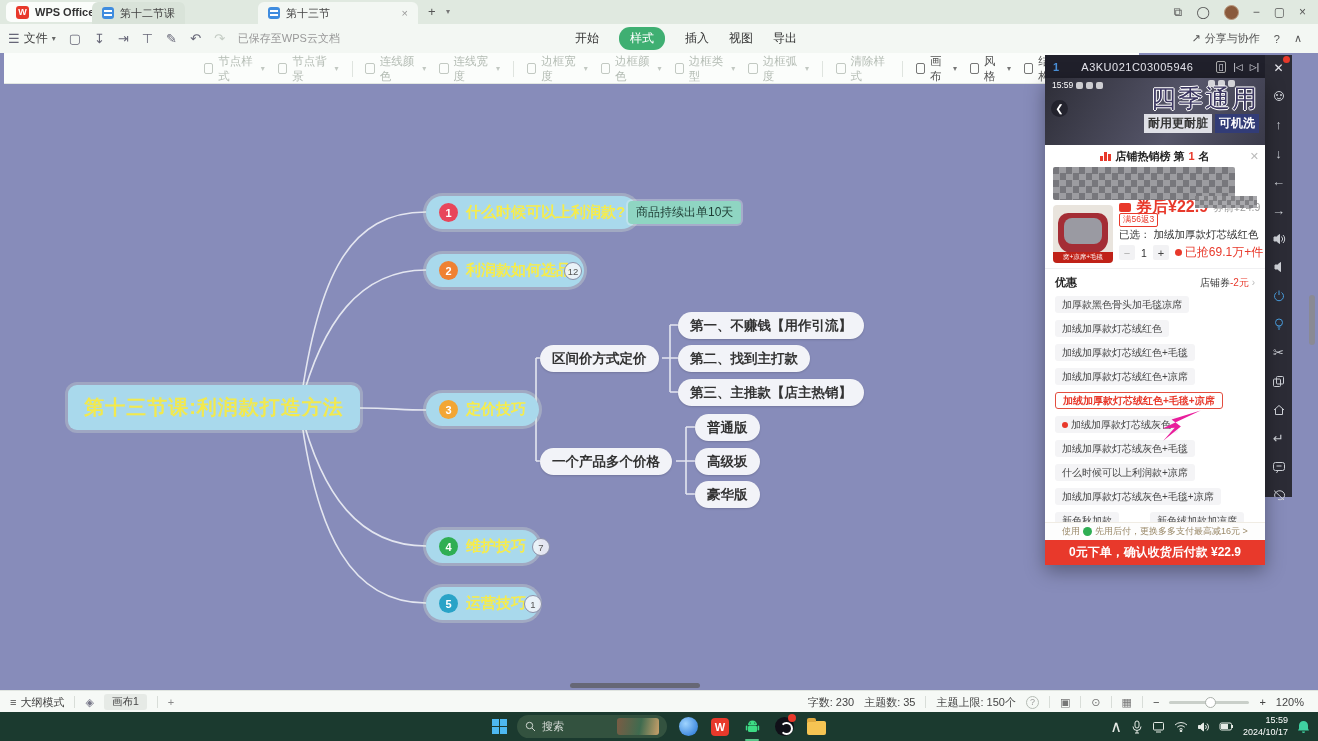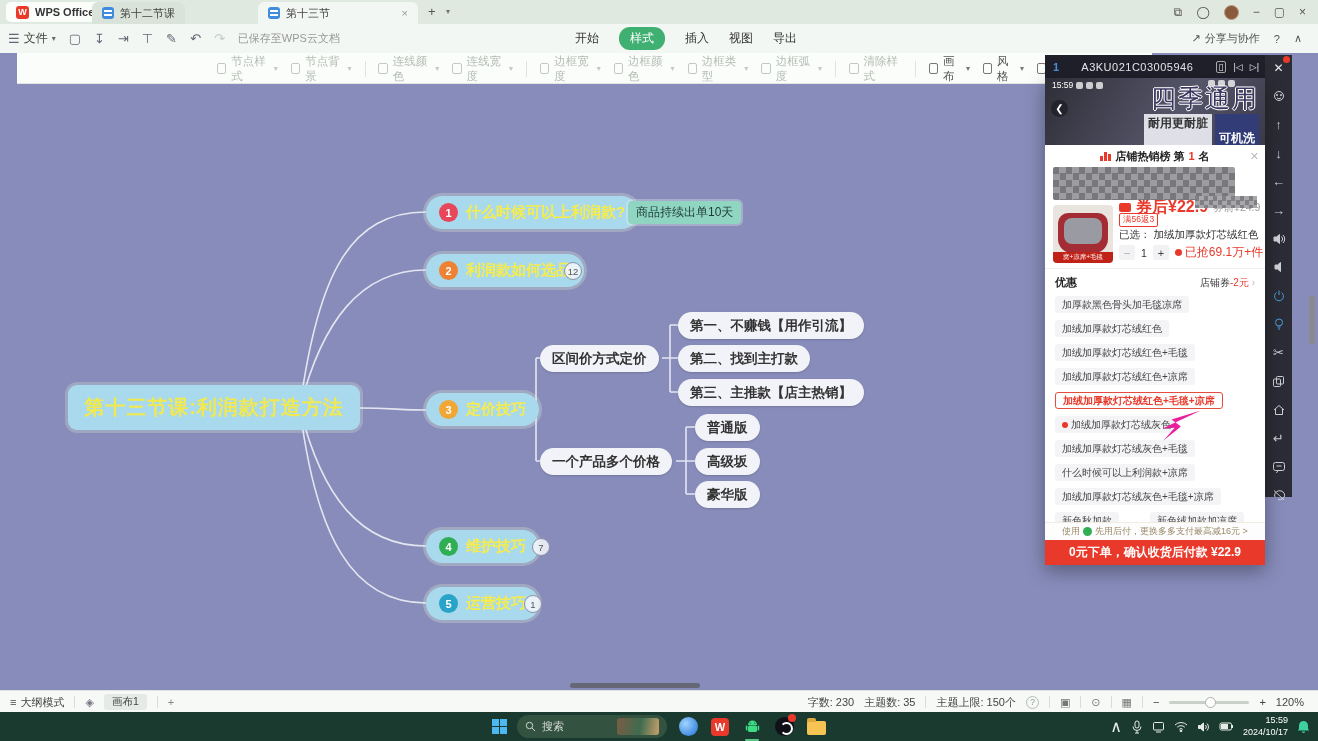--- a/index.html
+++ b/index.html
@@ -24,21 +24,21 @@
   
   #menubar{left:0;top:24px;width:1318px;height:29px;background:#f3f7f3;font-size:12px;color:#444}
   .mb-left{left:8px;top:0;height:29px;gap:13px}
   .mb-ico{color:#667;font-size:13px}
   .saved{color:#999;font-size:11px}
   .mb-tabs{left:575px;top:0;height:29px;gap:20px;font-size:12px;color:#333}
   .mtab-active{background:#3faf72;color:#fff;border-radius:11px;padding:3px 11px}
   .mb-right{right:16px;top:0;height:29px;gap:14px;color:#555;font-size:11px}
 
   
-  #toolbar{left:17px;top:53px;width:1135px;height:31px;background:#fbfdfb;border-bottom:1px solid #e2e7e2}
+  #toolbar{left:4px;top:53px;width:1135px;height:31px;background:#fbfdfb;border-bottom:1px solid #e2e7e2}
   .tb-wrap{left:200px;top:0;height:31px;gap:13px}
   .tb-btn{gap:5px;font-size:11.5px;color:#b4bcb4}
   .tb-btn.en{color:#555}
   .tb-box{width:11px;height:11px;border:1.4px solid currentColor;border-radius:2px;opacity:.8}
   .caret{font-size:8px;opacity:.8}
   .tb-div{width:1px;height:16px;background:#dfe4df}
 
   
   #canvas{left:0;top:84px;width:1318px;height:606px;overflow:hidden}
   .node-root{left:68px;top:301px;width:292px;height:45px;background:#a9d9ec;border-radius:9px;display:flex;align-items:center;justify-content:center;font-size:20px;font-weight:bold;color:#f2e94e;letter-spacing:1px;box-shadow:0 0 0 3px rgba(230,245,220,.25)}
@@ -55,21 +55,21 @@
   #phone{left:1045px;top:55px;width:247px;height:510px}
   .ph-title{left:0;top:0;width:220px;height:23px;background:#20202b;color:#e6e6ee;font-size:11px}
   .ph-side{left:220px;top:0;width:27px;height:442px;background:#2c2c36;display:flex;flex-direction:column;align-items:center;padding-top:5px}
   .ph-side .gap{height:13.5px;flex:none}
   .sic{width:15px;height:15px;display:flex;align-items:center;justify-content:center;color:#cfd2d8;font-size:13px;flex:none}
   .ph-screen{left:0;top:23px;width:220px;height:487px;background:#fff;overflow:hidden;box-shadow:0 6px 18px rgba(0,0,0,.35)}
   .hero{left:0;top:0;width:220px;height:67px;background:linear-gradient(120deg,#2e2e38,#56566a 60%,#3a3a4a)}
   .hero-big{position:absolute;right:6px;top:4px;font-size:25px;font-weight:normal;color:#3b3660;text-shadow:-1px 0 #fff,1px 0 #fff,0 -1px #fff,0 1px #fff;letter-spacing:2px}
   .hero-sub{position:absolute;right:6px;top:36px;display:flex;gap:3px;font-size:12px;font-weight:bold}
   .hs1{background:rgba(238,240,245,.9);color:#333;padding:1px 4px}
-  .hs2{background:#323c77;color:#fff;padding:16px 4px}
+  .hs2{background:#323c77;color:#fff;padding:1px 4px}
   .stat{position:absolute;left:7px;top:2px;color:#fff;font-size:8.5px;display:flex;gap:3px;align-items:center}
   .stic{width:7px;height:7px;background:rgba(255,255,255,.75);border-radius:2px}
   .backc{position:absolute;left:6px;top:22px;width:17px;height:17px;border-radius:50%;background:rgba(20,20,30,.55);color:#fff;font-size:10px;display:flex;align-items:center;justify-content:center}
   .rank{left:0;top:67px;width:220px;height:22px;background:#fff;display:flex;align-items:center;justify-content:center;gap:4px;font-size:11px;font-weight:bold;color:#222}
   .rankx{position:absolute;right:6px;color:#bbb;font-size:11px;font-weight:normal}
   .bars{width:11px;height:10px;display:flex;align-items:flex-end;gap:1px}
   .bars i{width:3px;background:#e8392b;display:block}
   .mosaic{left:8px;top:89px;width:182px;height:33px;background:repeating-conic-gradient(#9d9da1 0% 25%,#77777c 0% 50%) 0 0/13px 13px;border-radius:2px}
   .mosaic2{left:150px;top:118px;width:62px;height:12px;background:repeating-conic-gradient(#a8a8ac 0% 25%,#808084 0% 50%) 0 0/9px 9px}
   .price{left:74px;top:119px;display:flex;align-items:center;gap:5px}

